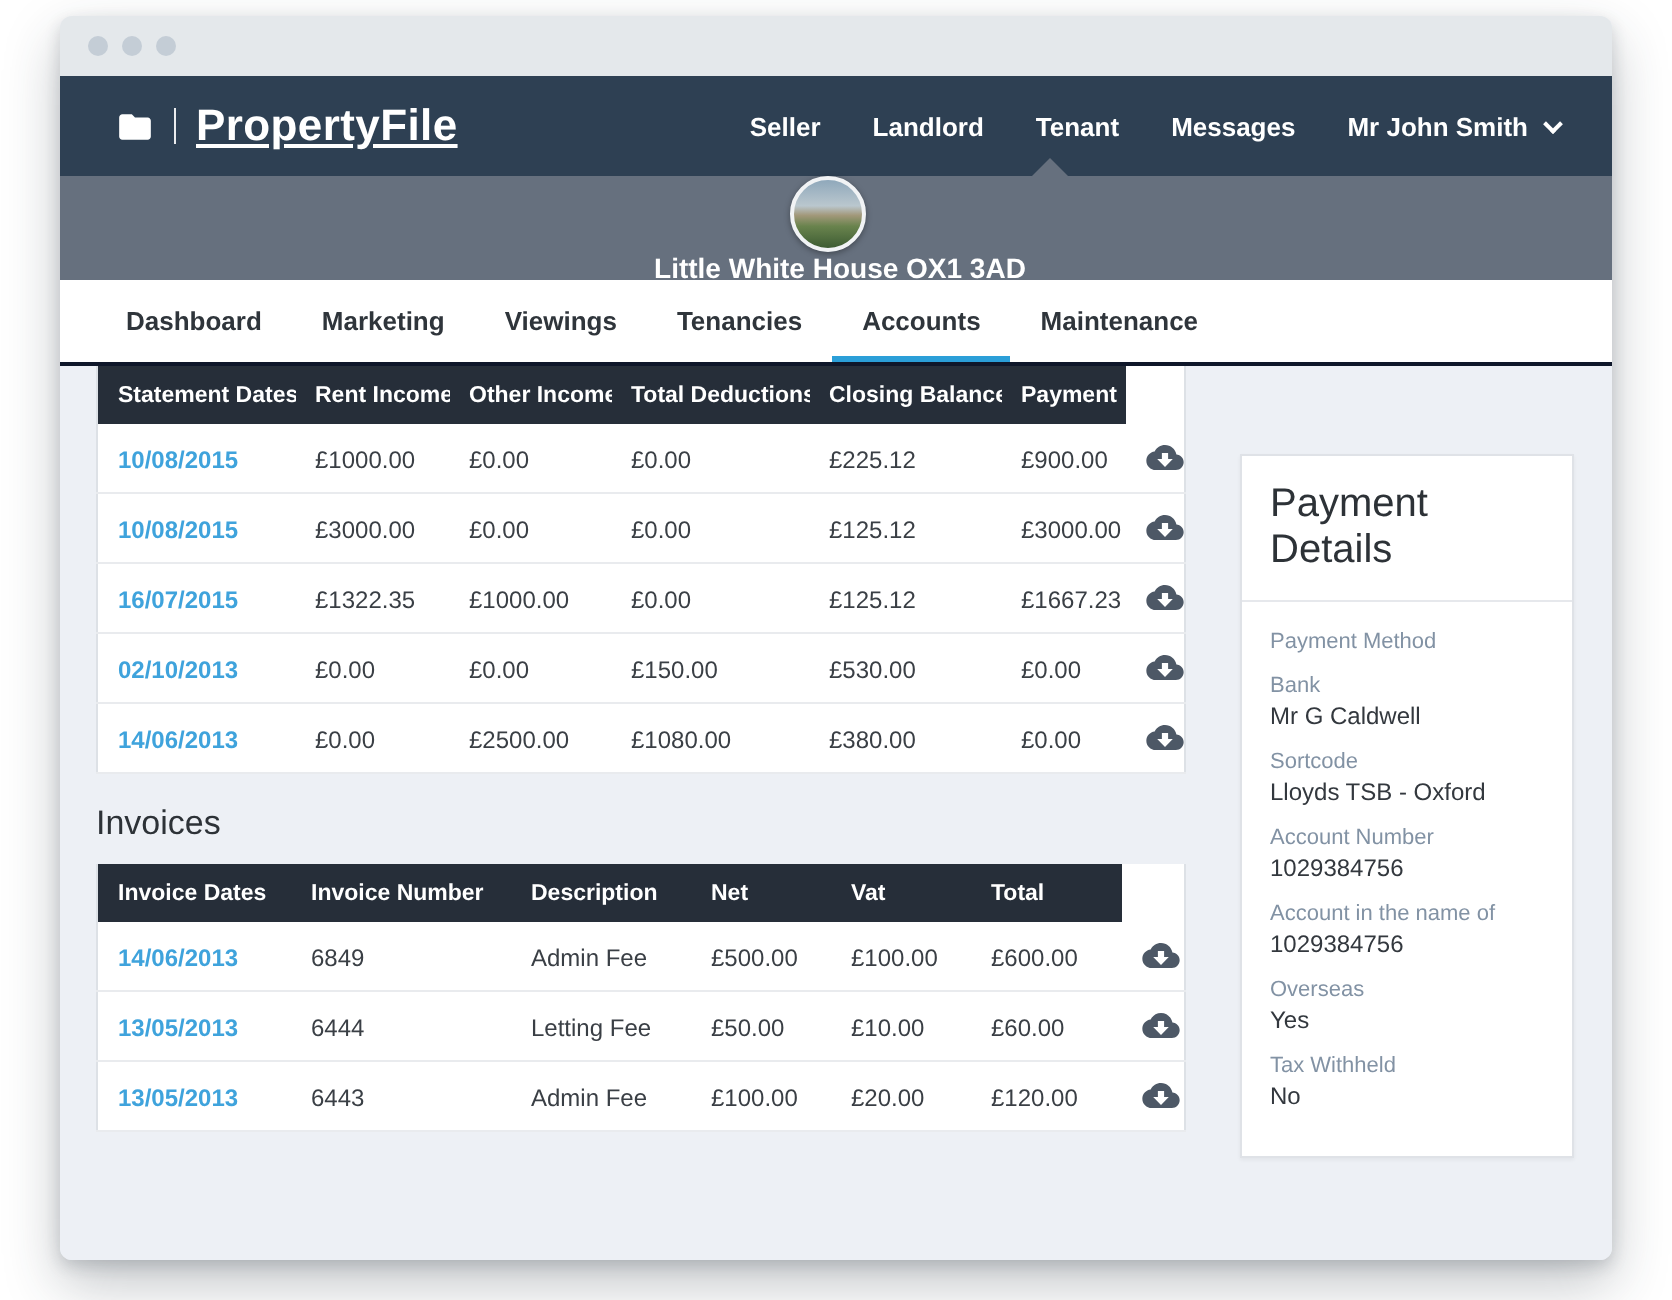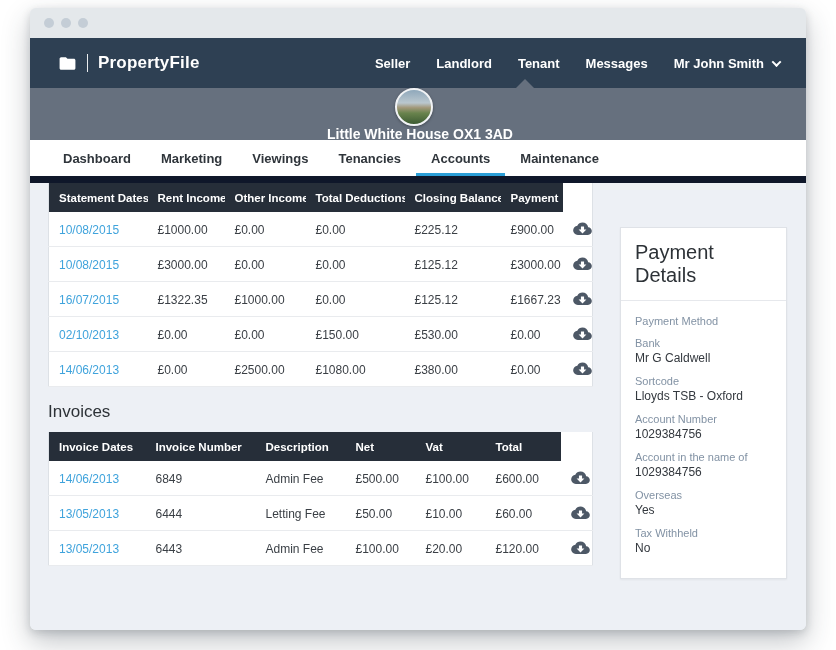--- a/index.html
+++ b/index.html
@@ -11,22 +11,22 @@
             box-shadow:0 12px 28px rgba(40,50,60,.28), 0 3px 8px rgba(40,50,60,.18); }
 
   
   .chrome { height:30px; background:#e4e8eb; display:flex; align-items:center;
             padding-left:14px; gap:7px; }
   .dot { width:10px; height:10px; border-radius:50%; background:#c4cdd6; }
 
   
   .topnav { height:50px; background:#2e4053; display:flex; align-items:center;
             padding:0 26px 0 28px; color:#fff; }
-  .brand { display:flex; align-items:center; gap:10px; font-size:17px; font-weight:bold;
-           letter-spacing:.2px; cursor:pointer; }
+  .brand { display:flex; align-items:center; gap:10px; font-size:22px; font-weight:bold;
+           letter-spacing:.2px; cursor:pointer;text-decoration:underline; }
   .brand-divider { width:1px; height:18px; background:rgba(255,255,255,.9); }
   .topnav-menu { margin-left:auto; display:flex; align-items:center; gap:26px; }
   .topnav-item { font-size:13px; font-weight:bold; color:#fff; cursor:pointer; white-space:nowrap; }
   .user-menu { display:flex; align-items:center; gap:9px; font-size:13px; font-weight:bold; cursor:pointer; }
   .chev { width:7px; height:7px; border-right:2px solid #fff; border-bottom:2px solid #fff;
           transform:rotate(45deg) translate(-1px,-1px); }
 
   
   .propbar { height:52px; background:#66707e; display:flex; align-items:center;
              padding:0 26px 0 18px; position:relative; color:#fff;flex-direction:column; }
@@ -35,38 +35,38 @@
              border-bottom:9px solid #66707e; transform:translateY(-9px); }
   .avatar { width:38px; height:38px; border-radius:50%; border:2px solid #f1f3f5; flex:none;
             background:linear-gradient(180deg,#8fa8bb 0%,#bac7ce 38%,#a2987a 52%,#69834d 68%,#3d5c33 100%);
             box-shadow:0 1px 3px rgba(0,0,0,.35); }
   .prop-title { margin-left:12px; font-size:14px; font-weight:bold; }
   .change-prop { margin-left:auto; display:flex; align-items:flex-start; gap:9px;
                  font-size:13px; font-weight:normal; cursor:pointer; }
 
   
   .tabbar { height:43px; background:#fff; display:flex; align-items:stretch;
-            padding-left:18px; border-bottom:7px solid #0f172a; }
+            padding-left:18px; border-bottom:2px solid #0f172a; }
   .tab { display:flex; align-items:center; padding:3px 15px 0; font-size:13px; font-weight:bold;
          color:#2f353b; border-bottom:3px solid transparent; cursor:pointer; white-space:nowrap; }
   .tab.active { border-bottom-color:#2b9fd8; }
 
   
   .content { display:flex; height:447px; padding:0 19px 0 18px; background:#edf0f5; overflow:hidden; }
   .main { width:544px; flex:none; }
   .section-heading { font-size:17px; font-weight:normal; color:#2d3237; margin:13px 0 10px; }
   .section-heading.second { margin-top:15px; }
 
   table { width:544px; border-collapse:collapse; table-layout:fixed; background:#fff;
           border:1px solid #dde1e6; border-top:none; font-size:12px; }
   thead th { background:#262e39; color:#fff; font-size:11.5px; font-weight:bold;
              text-align:left; padding:9px 10px 8px; white-space:nowrap; overflow:hidden; }
   tbody td { border-bottom:1px solid #e9ebee; padding:9px 10px 8px; color:#3a3f45;
              white-space:nowrap; overflow:hidden; }
-  a.date-link { color:#3fa3dc; font-weight:normal; text-decoration:none; cursor:pointer; }
+  a.date-link { color:#3fa3dc; font-weight:bold; text-decoration:none; cursor:pointer; }
   .dl-cell { text-align:right; padding-right:14px !important; }
   .dl-btn { display:inline-block; cursor:pointer; line-height:0; }
   .dl-btn svg { width:19px; height:14px; }
 
   
   .sidebar { width:167px; margin-left:28px; flex:none; }
   .panel { background:#fff; border:1px solid #dfe2e7; margin-top:44px;
            box-shadow:0 1px 2px rgba(0,0,0,.05); }
   .panel-title { font-size:20px; color:#2d3237; padding:13px 14px; border-bottom:1px solid #e6e8ec; }
   .panel-body { padding:13px 14px 14px; }

